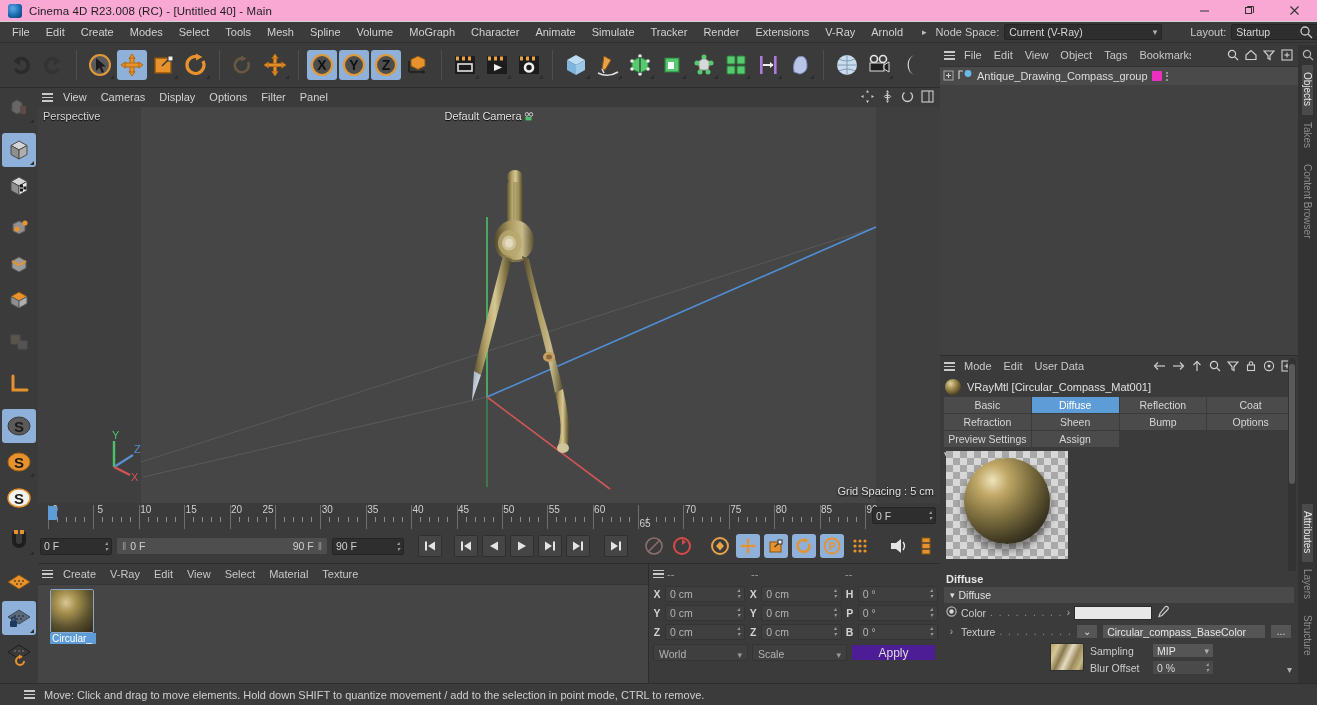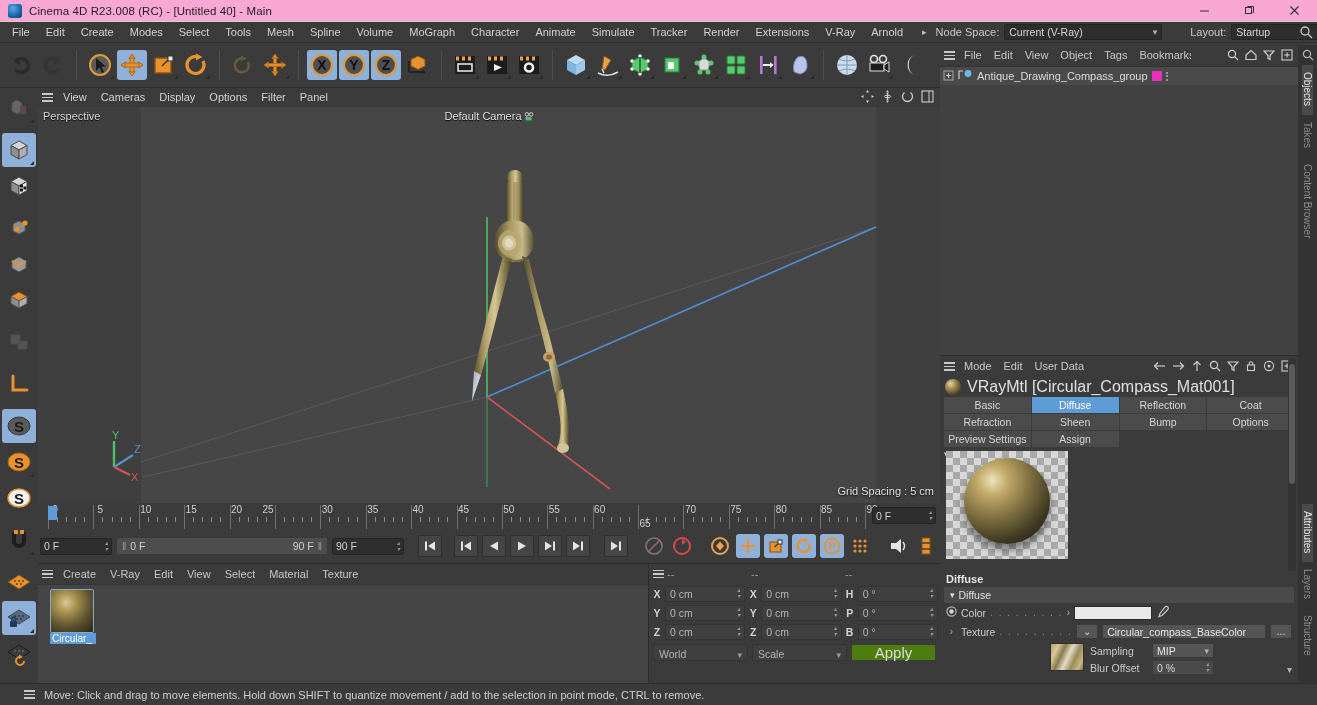--- a/index.html
+++ b/index.html
@@ -123,22 +123,22 @@
            border-top:1px solid #2d2d2d; border-left:1px solid #2d2d2d;}
   .coordhead{height:20px;display:flex;align-items:center;font-size:11px;color:#9d9d9d;}
   .coordhead span{display:inline-block;}
   .crow{ display:flex; align-items:center; height:19px; padding:0 2px; gap:2px;}
   .ckey{ width:12px; text-align:center; font-size:10.5px; color:#d3d3d3; font-weight:bold;}
   .cfield{ flex:1; background:#3f3f3f; border:1px solid #343434; border-radius:2px; height:16px;
            display:flex; align-items:center; padding:0 4px; font-size:10.5px; color:#b4b4b4;}
   .cfooter{ display:flex; align-items:center; gap:4px; padding:3px 4px;}
   .csel{ flex:1; background:#3f3f3f;border:1px solid #343434;border-radius:2px;height:17px;
          display:flex;align-items:flex-end;padding:0 5px;font-size:10.5px;color:#b4b4b4;}
-  .applybtn{ flex:1; background:#4d7c0f;border:1px solid #3a3a3a;border-radius:2px;height:17px;
-             display:flex;align-items:center;justify-content:center;font-size:15px;color:#dcdcdc;}
+  .applybtn{ flex:1; background:#4c1d95;border:1px solid #3a3a3a;border-radius:2px;height:17px;
+             display:flex;align-items:center;justify-content:center;font-size:12px;color:#dcdcdc;}
 
   
   .rightcol{ position:absolute; left:940px; top:45px; width:358px; bottom:22px; background:#3b3b3b;}
   .objman{ height:310px; display:flex; flex-direction:column;}
   .omhead{ height:21px; display:flex; align-items:center; }
   .omhead .mi{ padding:0 6px; line-height:21px; font-size:11px;}
   .omicons{margin-left:auto;display:flex;gap:6px;padding-right:5px;align-items:center;}
   .ombody{ flex:1; background:#414141; border-top:1px solid #333; position:relative;}
   .objrow{ display:flex; align-items:center; height:18px; padding:0 3px; gap:4px; background:#4a4a4a;}
   .objrow .nm{font-size:11px;color:#dcdcdc;}
@@ -1258,21 +1258,21 @@
           <span><svg width="12" height="12" viewBox="0 0 12 12">
                 <rect x="1" y="1" width="10" height="10" fill="none" stroke="#cfcfcf" stroke-width="1.1"></rect>
                 <line x1="6" y1="3.4" x2="6" y2="8.6" stroke="#cfcfcf" stroke-width="1.1"></line>
                 <line x1="3.4" y1="6" x2="8.6" y2="6" stroke="#cfcfcf" stroke-width="1.1"></line>
               </svg></span>
         </div>
       </div>
 
       <div class="matline">
         <span class="sphere"></span>
-        <span style="font-size:16px;color:#e0e0e0">VRayMtl [Circular_Compass_Mat001]</span>
+        <span style="font-size:11px;color:#e0e0e0">VRayMtl [Circular_Compass_Mat001]</span>
       </div>
 
       <div class="tabgrid">
         <div class="tabrow">
           <div class="tab">Basic</div>
           <div class="tab act">Diffuse</div>
           <div class="tab">Reflection</div>
           <div class="tab">Coat</div>
         </div>
         <div class="tabrow">

